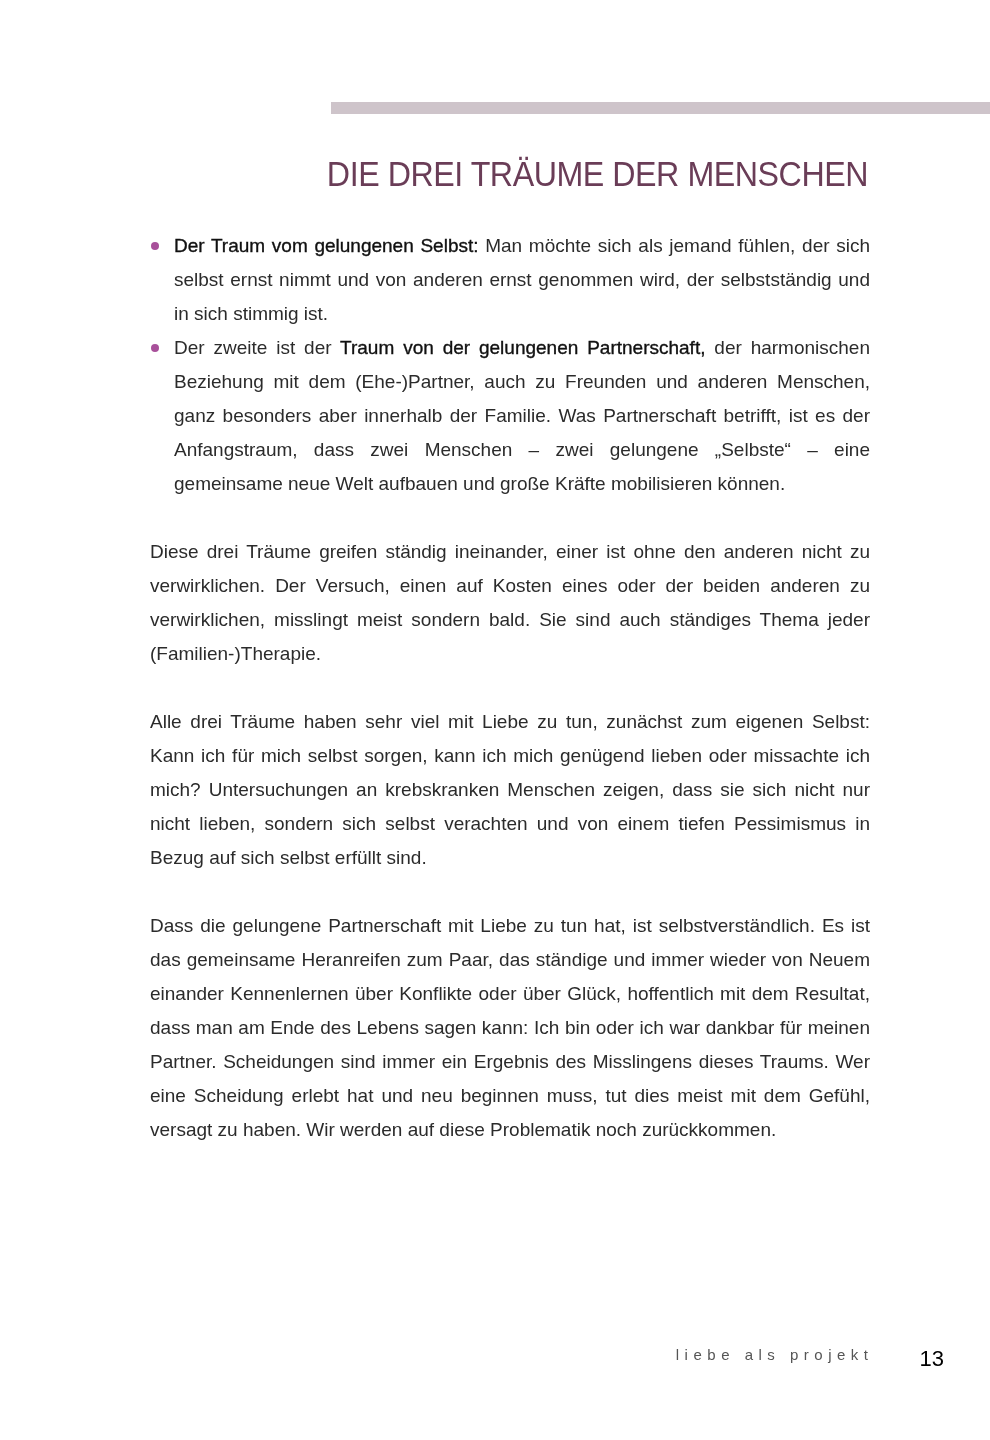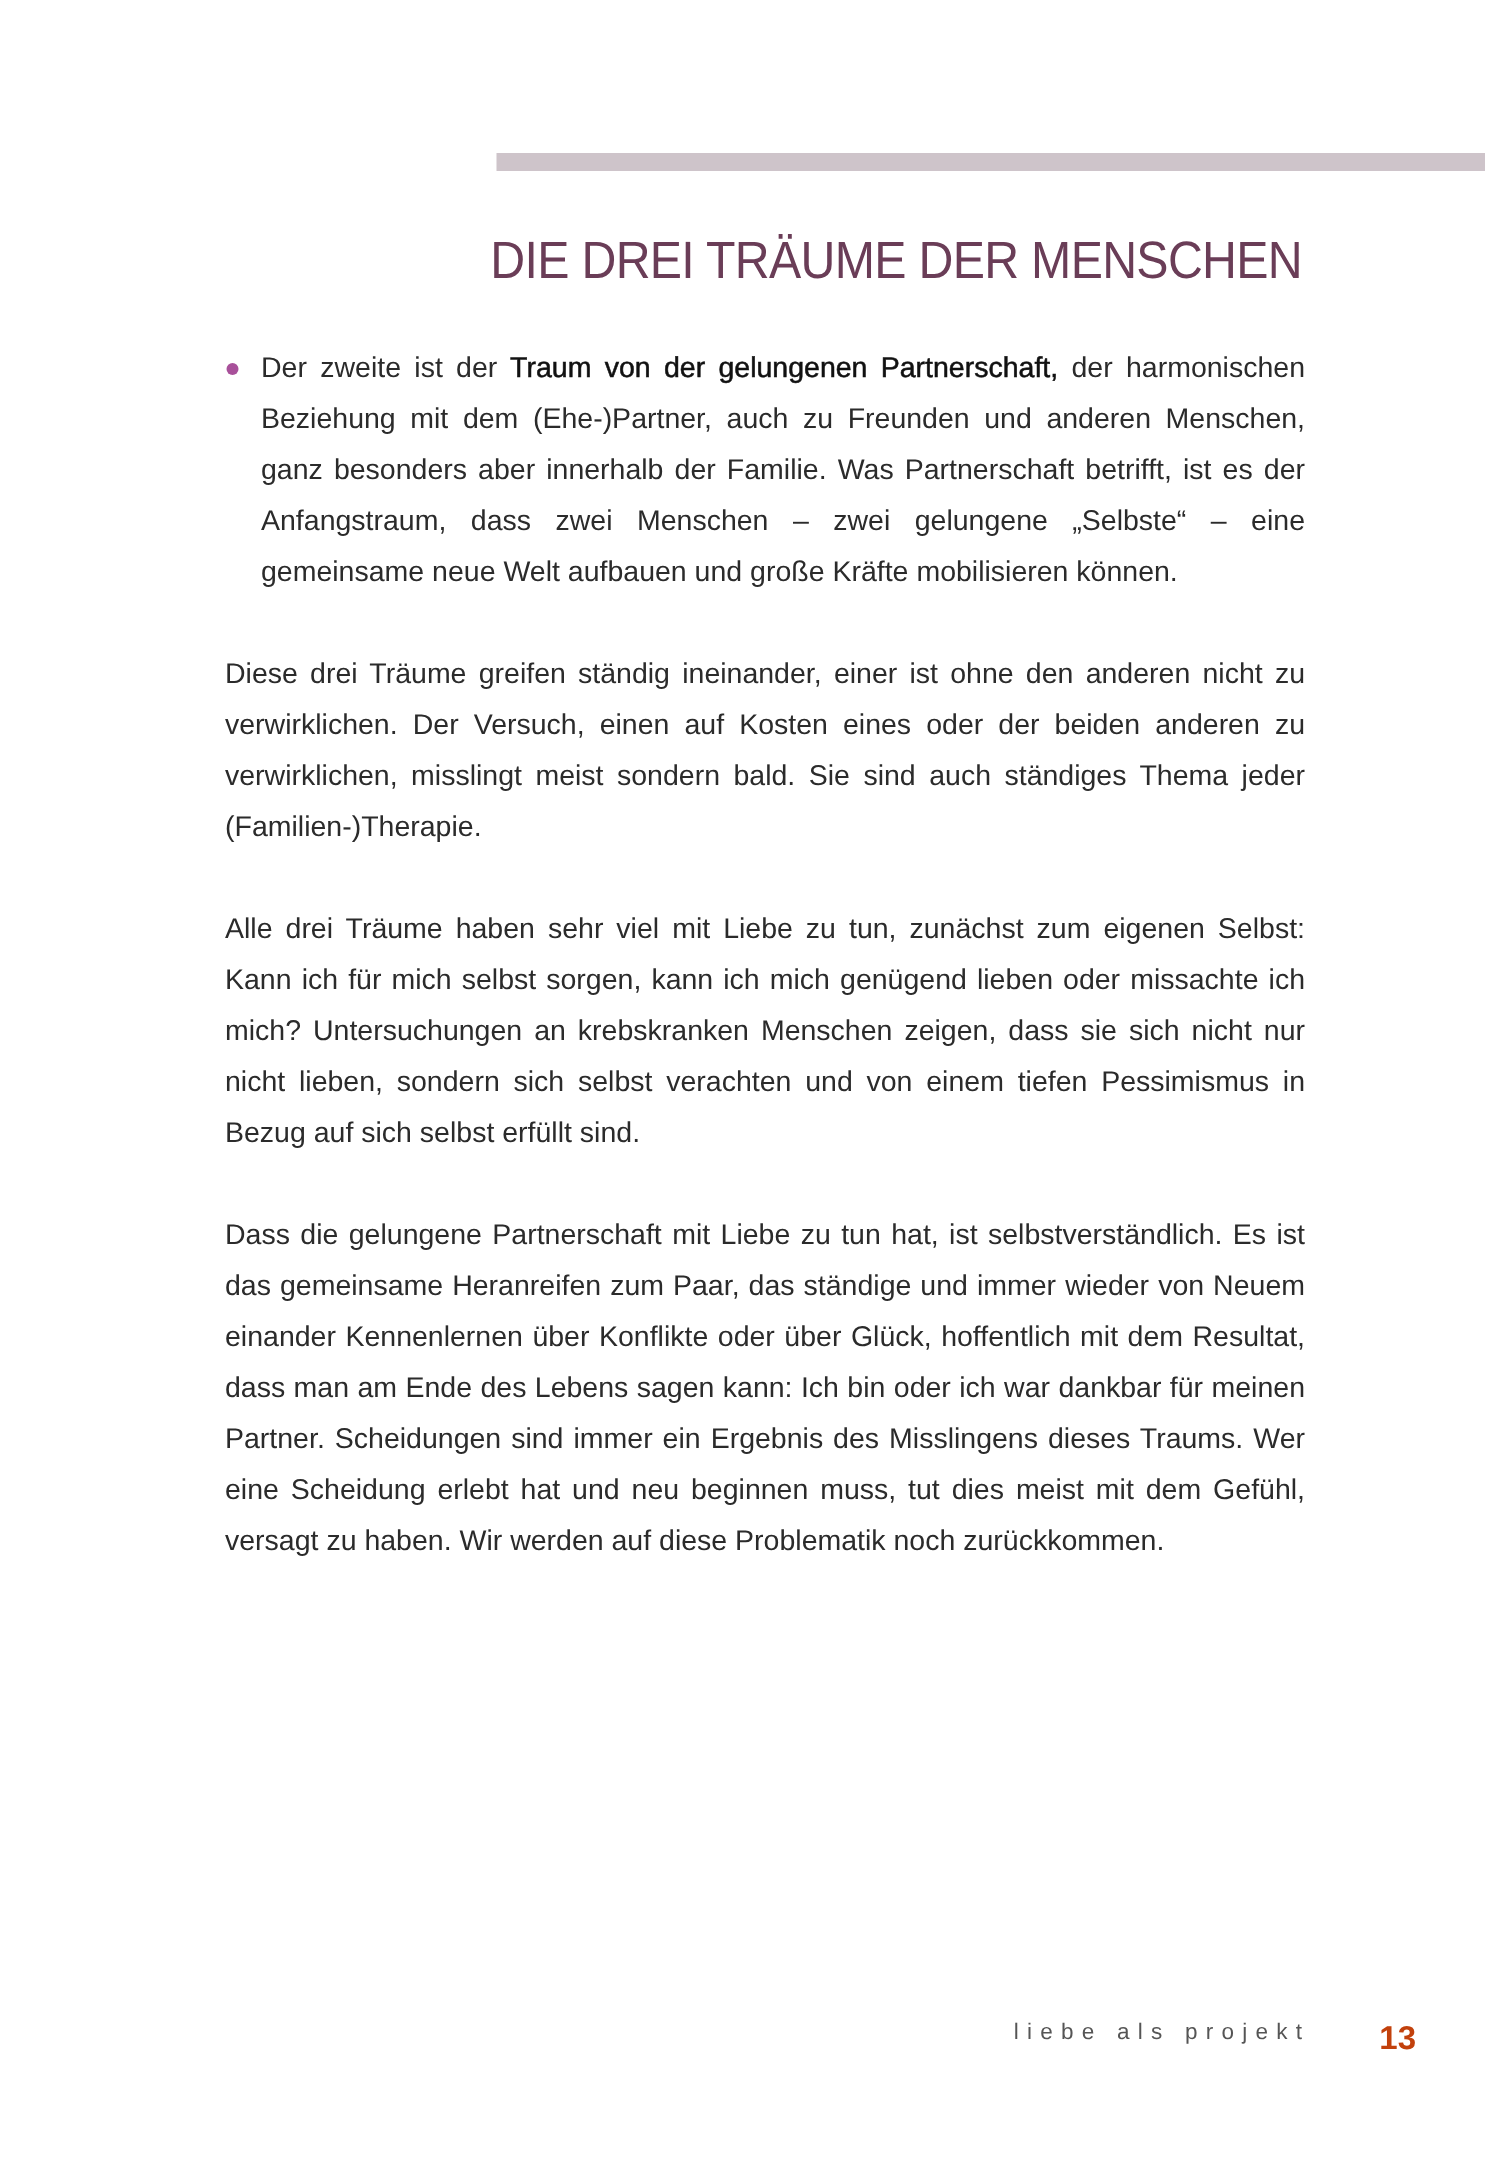--- a/index.html
+++ b/index.html
@@ -85,33 +85,37 @@
     align-items: flex-start;
   }
   .running-title {
     font-size: 15px;
     letter-spacing: 5.5px;
     color: #555;
     margin-right: 46px;
   }
   .page-number {
     font-size: 22px;
-    font-weight: bold;
-    color: #c2410c;
+    font-weight: normal;
+    color: #000000;
   }
 </style>
 </head>
 <body>
 
 <div class="top-bar"></div>
 
 <h1 class="chapter-title">DIE DREI TRÄUME DER MENSCHEN</h1>
 
 <div class="content">
   <ul class="bullet-list">
+    <li class="bullet-item">
+      <span class="bullet-dot"></span>
+      <span class="strong">Der Traum vom gelungenen Selbst:</span><span> Man möchte sich als jemand fühlen, der sich selbst ernst nimmt und von anderen ernst genommen wird, der selbstständig und in sich stimmig ist.</span>
+    </li>
     <li class="bullet-item">
       <span class="bullet-dot"></span>
       <span>Der zweite ist der </span><span class="strong">Traum von der gelungenen Partnerschaft,</span><span> der harmonischen Beziehung mit dem (Ehe-)Partner, auch zu Freunden und anderen Menschen, ganz besonders aber innerhalb der Familie. Was Partnerschaft betrifft, ist es der Anfangstraum, dass zwei Menschen – zwei gelungene „Selbste“ – eine gemeinsame neue Welt aufbauen und große Kräfte mobilisieren können.</span>
     </li>
   </ul>
 
   <p class="para">Diese drei Träume greifen ständig ineinander, einer ist ohne den anderen nicht zu verwirklichen. Der Versuch, einen auf Kosten eines oder der beiden anderen zu verwirklichen, misslingt meist sondern bald. Sie sind auch ständiges Thema jeder (Familien-)Therapie.</p>
   <p class="para">Alle drei Träume haben sehr viel mit Liebe zu tun, zunächst zum eigenen Selbst: Kann ich für mich selbst sorgen, kann ich mich genügend lieben oder missachte ich mich? Untersuchungen an krebskranken Menschen zeigen, dass sie sich nicht nur nicht lieben, sondern sich selbst verachten und von einem tiefen Pessimismus in Bezug auf sich selbst erfüllt sind.</p>
   <p class="para">Dass die gelungene Partnerschaft mit Liebe zu tun hat, ist selbstverständlich. Es ist das gemeinsame Heranreifen zum Paar, das ständige und immer wieder von Neuem einander Kennenlernen über Konflikte oder über Glück, hoffentlich mit dem Resultat, dass man am Ende des Lebens sagen kann: Ich bin oder ich war dankbar für meinen Partner. Scheidungen sind immer ein Ergebnis des Misslingens dieses Traums. Wer eine Scheidung erlebt hat und neu beginnen muss, tut dies meist mit dem Gefühl, versagt zu haben. Wir werden auf diese Problematik noch zurückkommen.</p>
 </div>

